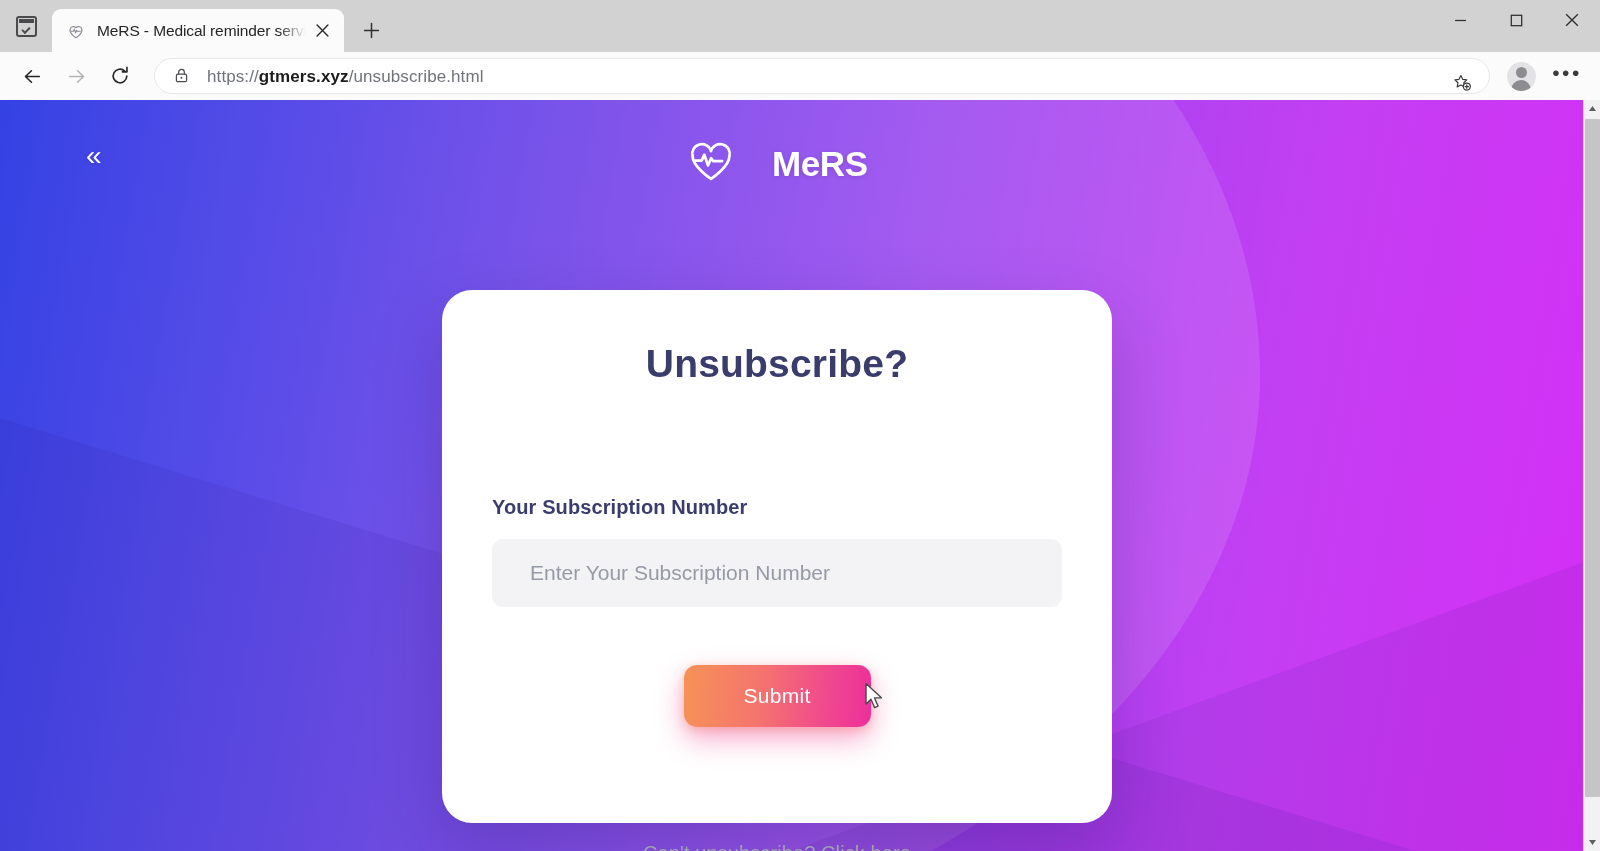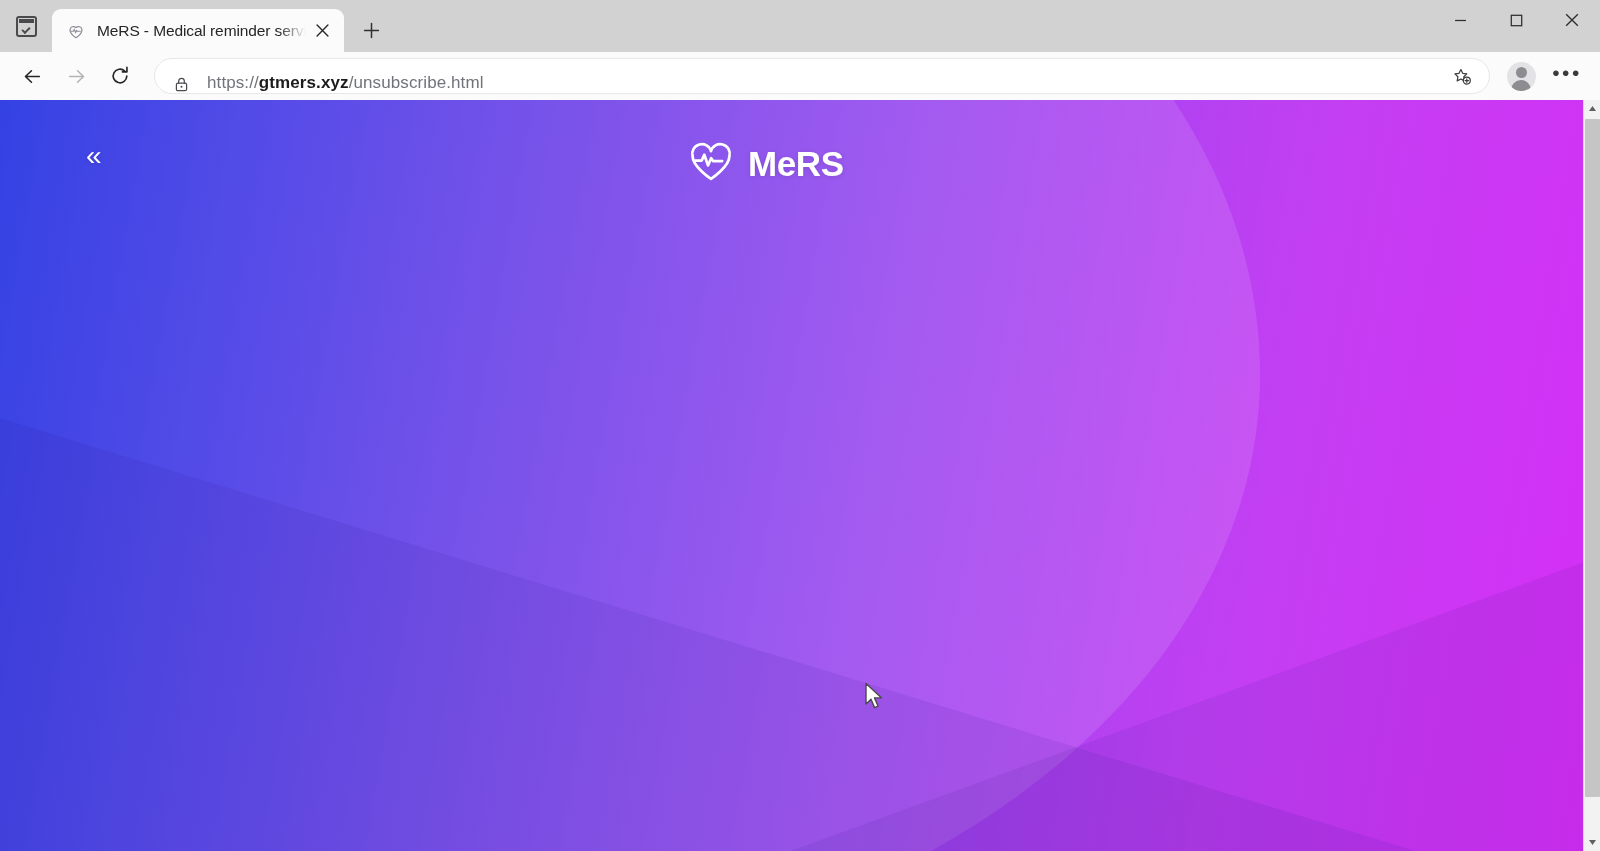--- a/index.html
+++ b/index.html
@@ -137,22 +137,22 @@
   }
   .nav-btn.dim { opacity: 0.33; }
 
   .urlbar {
     flex: 1 1 auto;
     height: 36px;
     margin: 0 8px 0 12px;
     background: #ffffff;
     border-radius: 18px;
     display: flex;
-    align-items: flex-end;
-    padding: 0 10px 0 18px;
+    align-items: flex-start;
+    padding: 8px 10px 0 18px;
     border: 1px solid #e7e7e7;
   }
   .lock-icon { width: 22px; flex: none; display:flex; align-items:center; }
   .url-text {
     margin-left: 12px;
     font-size: 17px;
     color: #70747a;
     white-space: nowrap;
     letter-spacing: 0.1px;
   }
@@ -292,20 +292,21 @@
     display: flex;
     align-items: center;
     gap: 14px;
   }
   .brand-name {
     color: #ffffff;
     font-size: 35px;
     font-weight: 700;
     letter-spacing: -0.4px;
     text-shadow: 0 1px 5px rgba(0,0,0,0.12);
+    margin-left: 24px;
   }
 
   
   .card {
     position: absolute;
     left: 442px;
     top: 190px;
     width: 670px;
     height: 533px;
     background: #ffffff;
@@ -527,20 +528,33 @@
           <span>
             <svg width="46" height="44" viewBox="0 0 26 24" fill="none">
               <path d="M13 21.5S2.6 14.6 2.6 8.7A4.9 4.9 0 0 1 13 5.9a4.9 4.9 0 0 1 10.4 2.8C23.4 14.6 13 21.5 13 21.5z" stroke="#ffffff" stroke-width="1.55" stroke-linejoin="round"></path>
               <path d="M4.1 11.2h3.6l1.5-3.3 2.1 6 1.8-4 1.2 1.6h5" stroke="#ffffff" stroke-width="1.55" stroke-linecap="round" stroke-linejoin="round"></path>
             </svg>
           </span>
           <span class="brand-name">MeRS</span>
         </div>
       </div>
 
+      <div class="card">
+        <h1 class="card-title">Unsubscribe?</h1>
+
+        <div class="field-label">Your Subscription Number</div>
+
+        <input class="text-input" type="text" placeholder="Enter Your Subscription Number" style="">
+
+        <div class="submit-wrap">
+          <button class="submit-btn">Submit</button>
+        </div>
+
+        <div class="help-link">Can't unsubscribe? Click here</div>
+      </div>
 
     </div>
   </div>
 
   <div class="scrollbar">
     <div class="sb-arrow">
       <svg width="9" height="7" viewBox="0 0 9 7">
           <path d="M4.5 1 8 6H1z" fill="#606060"></path>
         </svg>
     </div>

